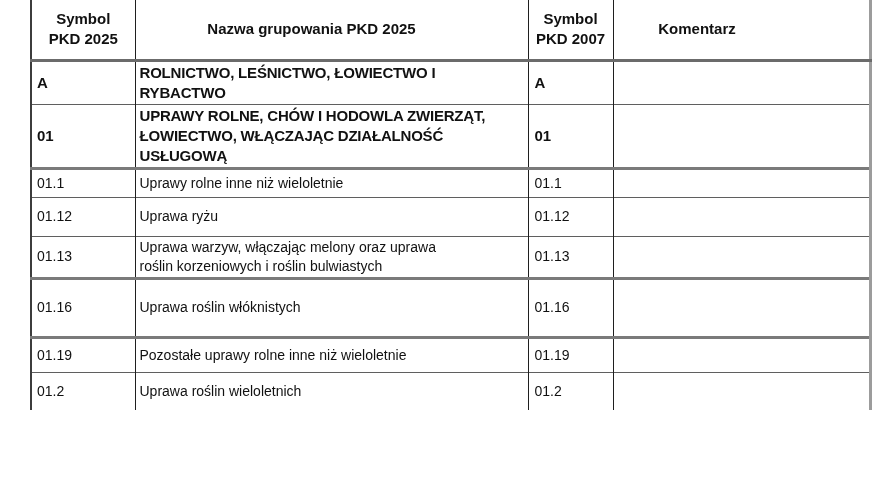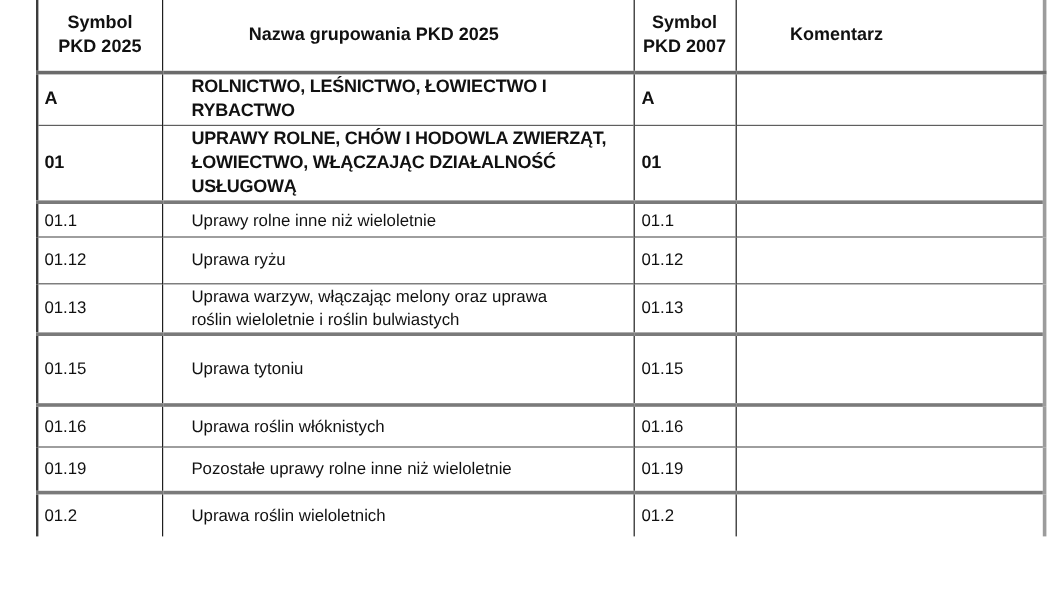--- a/index.html
+++ b/index.html
@@ -51,21 +51,21 @@
   thead th.h2 { padding-right: 40px; }
   thead th.h4 { padding-right: 88px; }
 
   tbody td {
     border-top: 1px solid #5f5f5f;
     font-size: 14px;
     line-height: 19px;
     padding: 1px 4px 1px 6px;
   }
   tbody td.cell-c1 { padding-left: 5px; }
-  tbody td.cell-c2 { padding-left: 24px; }
+  tbody td.cell-c2 { padding-left: 4px; }
 
   
   tbody tr.section td {
     font-weight: 700;
     font-size: 15px;
     line-height: 20px;
     letter-spacing: -0.2px;
   }
 
   
@@ -135,28 +135,22 @@
   </tr>
         <tr>
     <td class="cell-c1">01.12</td>
     <td class="cell-c2">Uprawa ryżu</td>
     <td class="cell-c3">01.12</td>
     <td class="cell-c4"></td>
   </tr>
         <tr>
     <td class="cell-c1">01.13</td>
     <td class="cell-c2">Uprawa warzyw, włączając melony oraz uprawa
-roślin wieloletnie i roślin bulwiastych</td>
+roślin korzeniowych i roślin bulwiastych</td>
     <td class="cell-c3">01.13</td>
-    <td class="cell-c4"></td>
-  </tr>
-        <tr>
-    <td class="cell-c1">01.15</td>
-    <td class="cell-c2">Uprawa tytoniu</td>
-    <td class="cell-c3">01.15</td>
     <td class="cell-c4"></td>
   </tr>
         <tr>
     <td class="cell-c1">01.16</td>
     <td class="cell-c2">Uprawa roślin włóknistych</td>
     <td class="cell-c3">01.16</td>
     <td class="cell-c4"></td>
   </tr>
         <tr>
     <td class="cell-c1">01.19</td>

